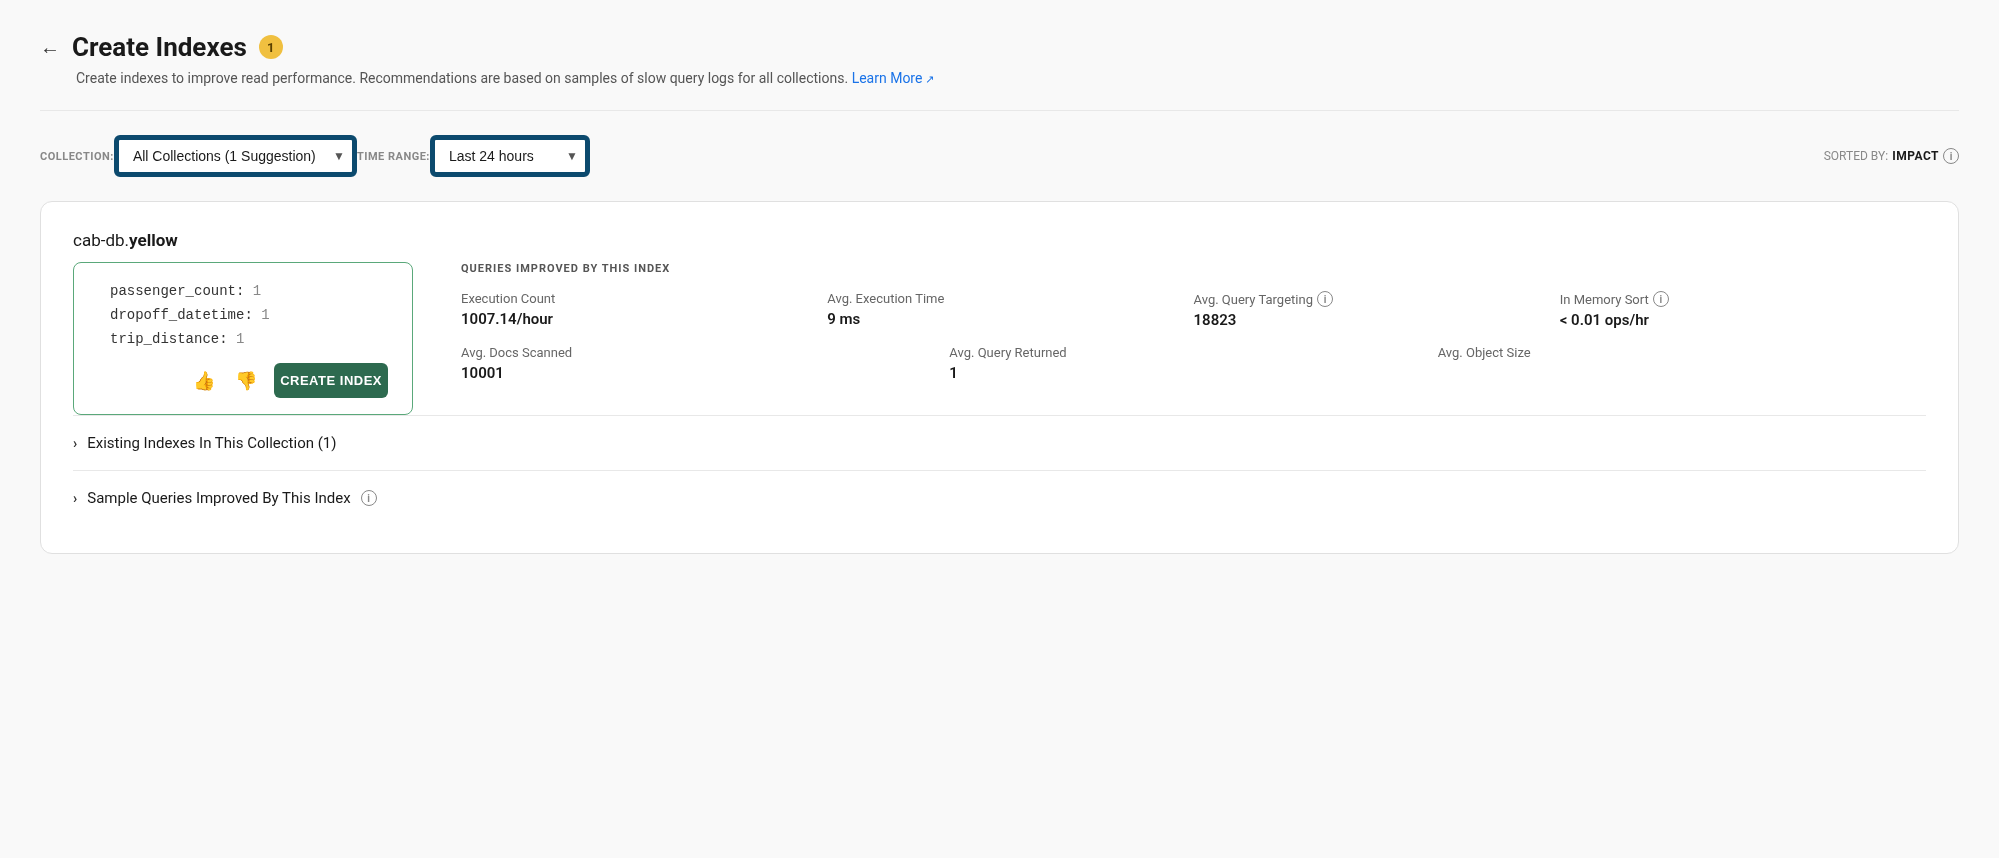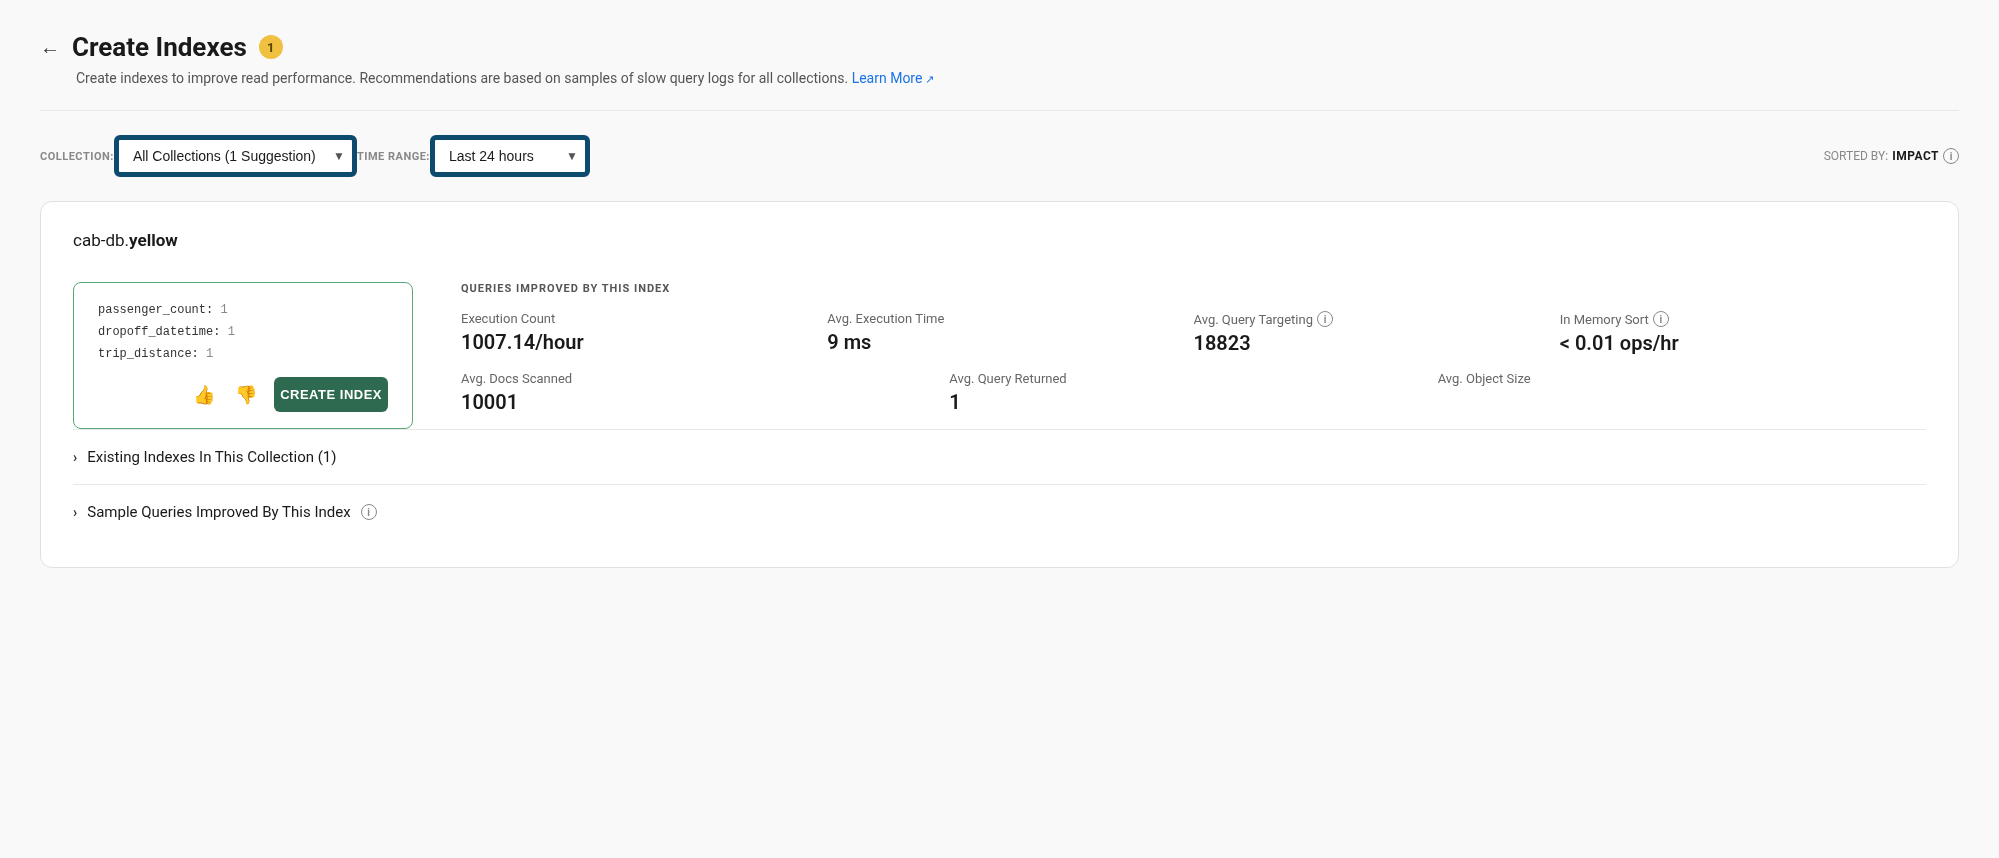--- a/index.html
+++ b/index.html
@@ -146,21 +146,21 @@
       background: #fff;
       border: 1px solid #e0e0e0;
       border-radius: 12px;
       padding: 28px 32px;
     }
 
     .collection-name {
       font-size: 17px;
       font-weight: 400;
       color: #1a1a1a;
-      margin-bottom: 32px;
+      margin-bottom: 12px;
     }
 
     .collection-name strong {
       font-weight: 700;
     }
 
     .index-content {
       display: flex;
       gap: 48px;
       align-items: flex-start;
@@ -169,24 +169,25 @@
     .index-fields-box {
       border: 1.5px solid #5aa87a;
       border-radius: 8px;
       padding: 20px 24px 16px;
       min-width: 340px;
       position: relative;
       background: #fff;
     }
 
     .field-line {
-      font-size: 12px;
+      font-size: 14px;
       color: #333;
       margin-bottom: 8px;
       font-family: 'Courier New', monospace;
+      margin-left: 12px;
     }
 
     .field-line span {
       color: #888;
     }
 
     .index-actions {
       display: flex;
       align-items: center;
       justify-content: flex-end;
@@ -242,21 +243,21 @@
     .metric-label {
       font-size: 13px;
       color: #666;
       margin-bottom: 4px;
       display: flex;
       align-items: center;
       gap: 4px;
     }
 
     .metric-value {
-      font-size: 20px;
+      font-size: 15px;
       font-weight: 600;
       color: #1a1a1a;
     }
 
     .metrics-grid-2 {
       display: grid;
       grid-template-columns: 1fr 1fr 1fr;
       gap: 32px 0;
     }
 

